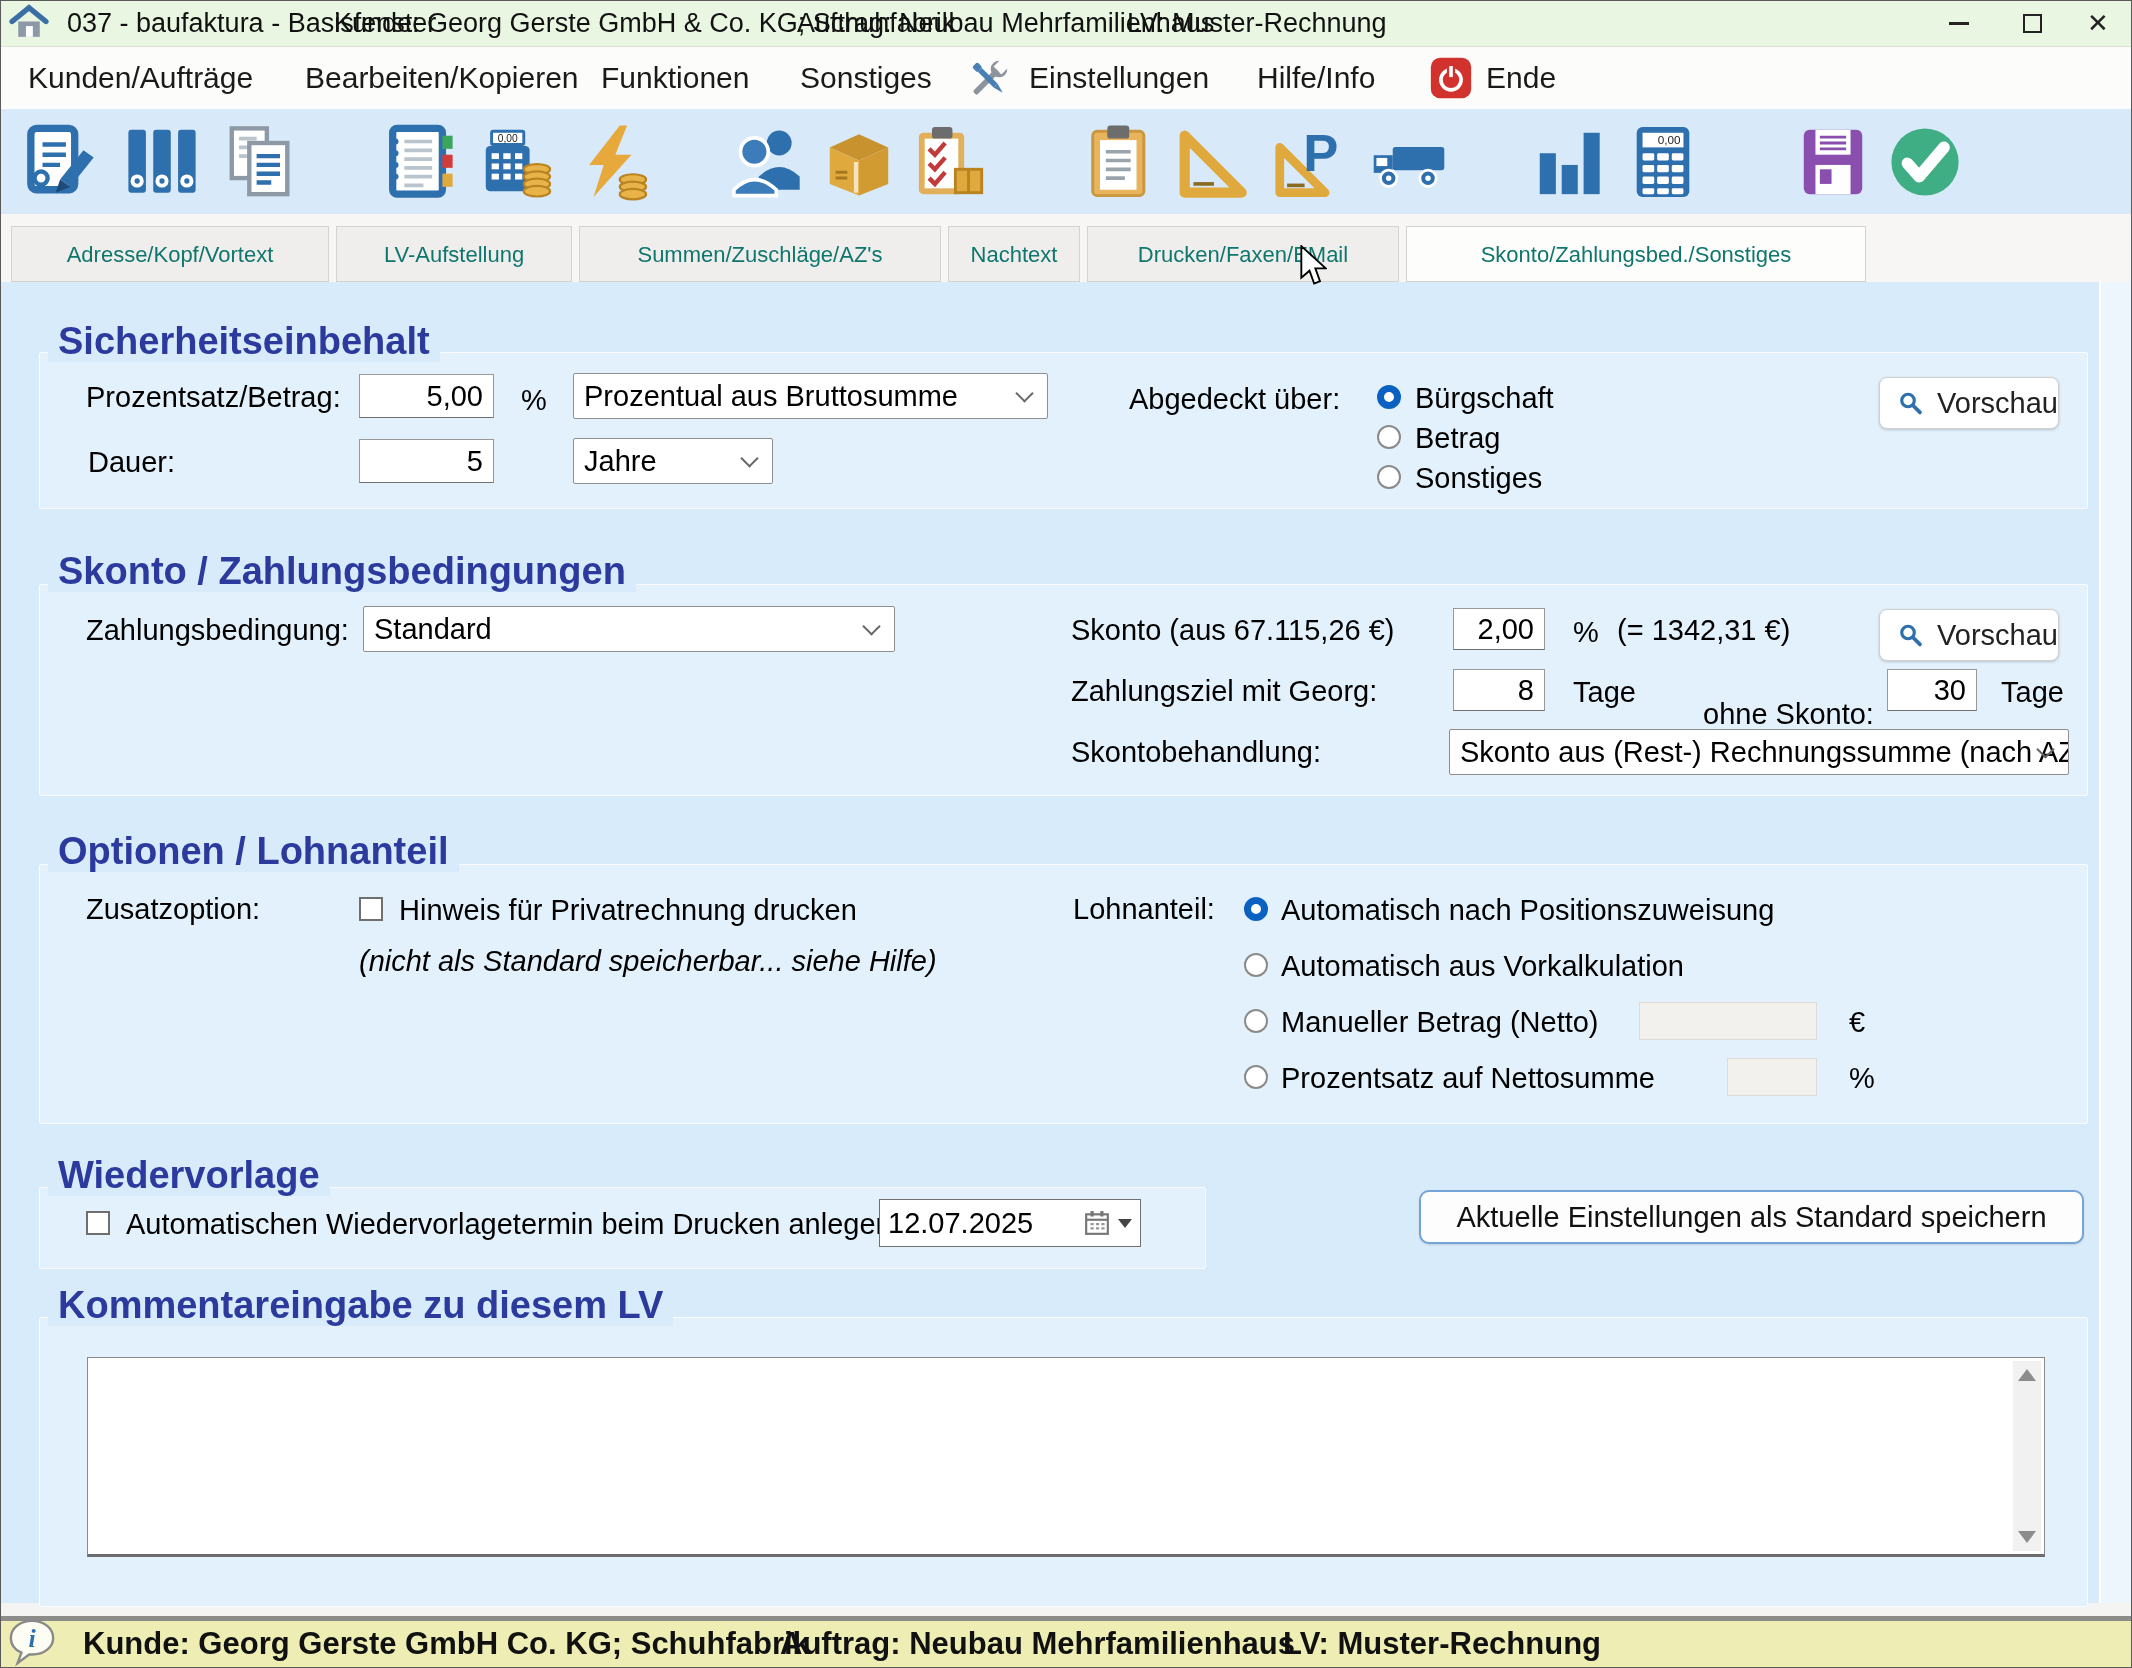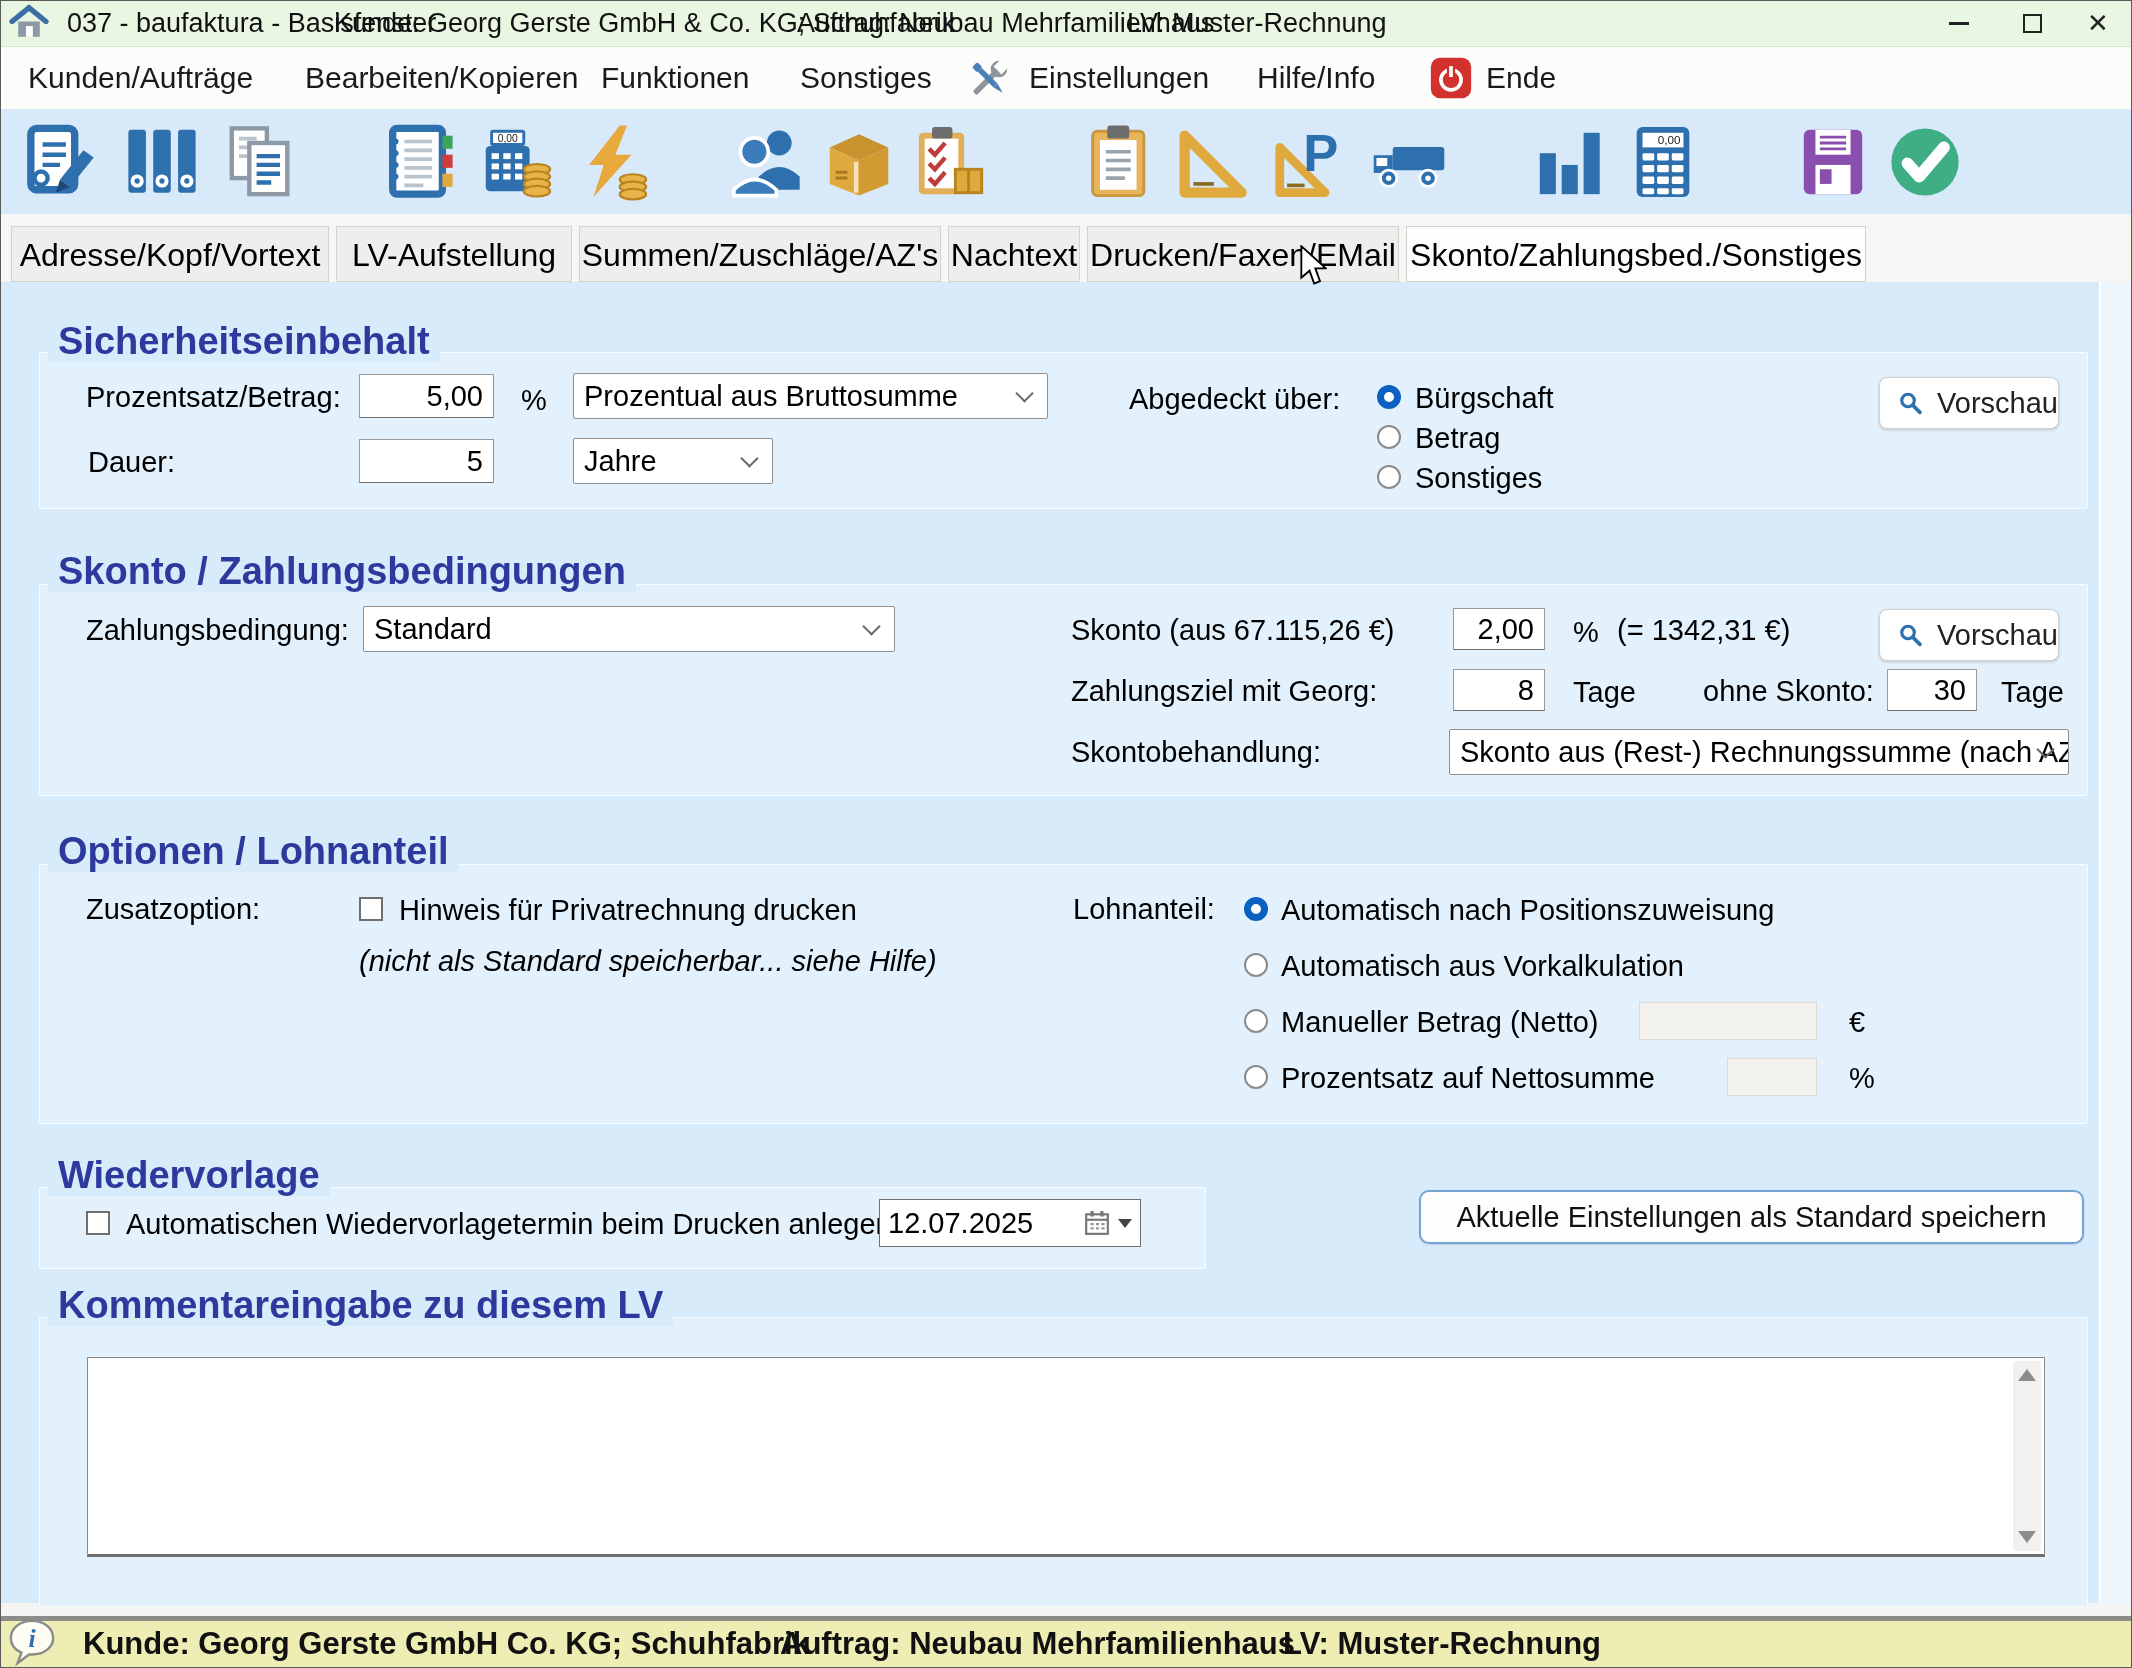--- a/index.html
+++ b/index.html
@@ -24,21 +24,21 @@
   .menubar svg{vertical-align:middle;}
 
   
   .toolbar{height:105px;background:#d8eafa;position:relative;flex:none;}
   .tbtn{position:absolute;top:10px;width:80px;height:86px;display:flex;align-items:center;justify-content:center;}
   .tbtn svg{width:76px;height:80px;}
 
   
   .tabbar{height:68px;background:#f7f6f4;position:relative;flex:none;display:flex;
           align-items:flex-end;padding-left:10px;box-sizing:border-box;gap:7px;}
-  .tab{height:56px;line-height:56px;text-align:center;font-size:32px;color:#000000;
+  .tab{height:56px;line-height:56px;text-align:center;font-size:22px;color:#0f766e;
        background:#efeeec;border:1px solid #d4d2cf;box-sizing:border-box;white-space:nowrap;}
   .tab.active{background:#fdfdfb;}
 
   
   .content{flex:1;background:#d8ebfa;position:relative;}
   .rightstrip{position:absolute;top:0;bottom:0;left:2098px;width:30px;background:#eef6fd;border-left:2px solid #fff;}
   .fbox{position:absolute;background:#e2f1fc;border:1px solid #f8fcff;border-radius:2px;}
   .ftitle{position:absolute;font-size:38px;font-weight:bold;color:#2b3a9c;background:#d8ebfa;
           padding:0 10px;line-height:42px;z-index:2;white-space:nowrap;}
   .lbl{position:absolute;font-size:29px;color:#000;transform:translateY(-50%);white-space:nowrap;line-height:34px;}
@@ -373,21 +373,21 @@
     <div class="vbtn" style="left:1878px;top:327px;width:180px;height:52px;">
       <svg viewBox="0 0 40 40" width="34" height="34">
         <circle cx="16" cy="16" r="10" fill="none" stroke="#2e6fae" stroke-width="5"></circle>
         <line x1="24" y1="24" x2="35" y2="35" stroke="#2e6fae" stroke-width="6" stroke-linecap="round"></line>
       </svg>
       <span>Vorschau</span>
     </div>
     <span class="lbl" style="left:1070px;top:409px;">Zahlungsziel mit Georg:</span>
     <input class="tin num" style="left: 1452px; top: 387px; width: 92px; height: 42px;" readonly="" value="8">
     <span class="lbl" style="left:1572px;top:410px;">Tage</span>
-    <span class="lbl" style="left:1702px;top:409px;">ohne Skonto:</span>
+    <span class="lbl" style="left:1702px;top:432px;">ohne Skonto:</span>
     <input class="tin num" style="left: 1886px; top: 387px; width: 90px; height: 42px;" readonly="" value="30">
     <span class="lbl" style="left:2000px;top:410px;">Tage</span>
     <span class="lbl" style="left:1070px;top:470px;">Skontobehandlung:</span>
     <div class="sel" style="left:1448px;top:447px;width:620px;height:46px;">
       <span>Skonto aus (Rest-) Rechnungssumme (nach AZ)</span>
     </div>
 
     <div class="fbox" style="left:38px;top:582px;width:2047px;height:258px;"></div>
     <div class="ftitle" style="left:47px;top:548px;">Optionen / Lohnanteil</div>
     <span class="lbl" style="left:85px;top:627px;">Zusatzoption:</span>

